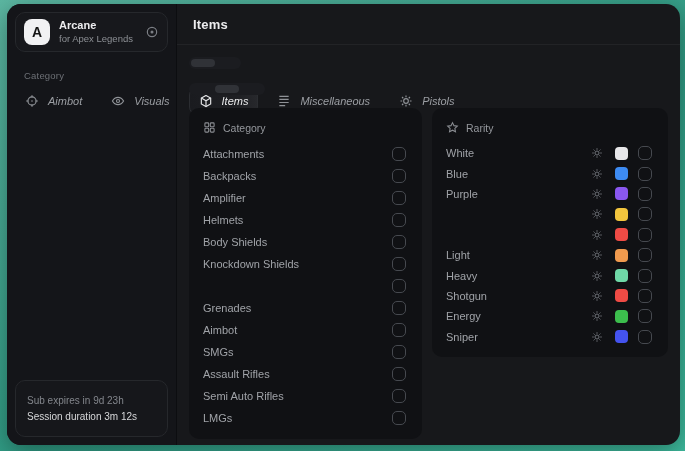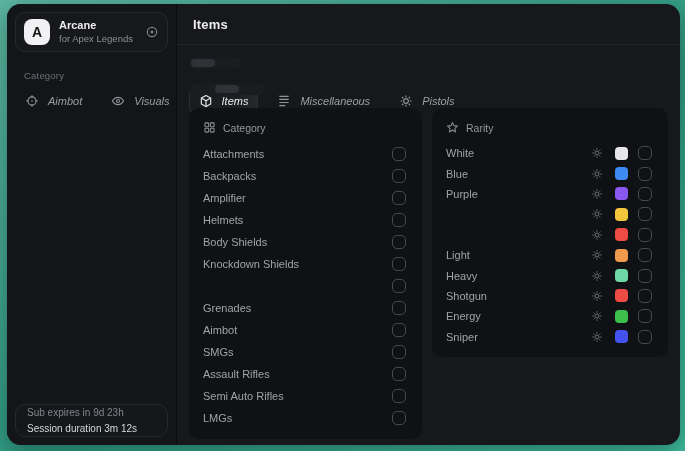--- a/index.html
+++ b/index.html
@@ -38,21 +38,21 @@
     border:1px solid transparent; border-radius:8px;
     font-size:11px; color:#9b9ea3; cursor:pointer;
   }
   .nav-item .ico { width:14px; height:14px; display:flex; align-items:center; color:#8f9297; }
   .nav-item.selected {
     background:linear-gradient(90deg,#1a1b1f 0%,#1e1f23 70%,#27282c 100%);
     border-color:#2b2d31; color:#eaebec;
   }
   .nav-item.selected .ico { color:#e3e4e6; }
   .session-card {
-    margin:auto 8px 8px 8px; padding:0 11px; border:1px solid #26282c;
+    margin:auto 8px 8px 8px; padding:12px 11px; border:1px solid #26282c;
     border-radius:10px; background:#16171b; line-height:1.55;
   }
   .session-line1 { font-size:10px; color:#83868c; }
   .session-line2 { font-size:10px; color:#d6d7d9; }
   
   .main { flex:1; display:flex; flex-direction:column; overflow:hidden; }
   .main-header {
     padding:13px 16px 12px 16px; border-bottom:1px solid rgba(255,255,255,.05);
   }
   .page-title { font-size:13px; font-weight:bold; color:#ececee; letter-spacing:.2px; }

